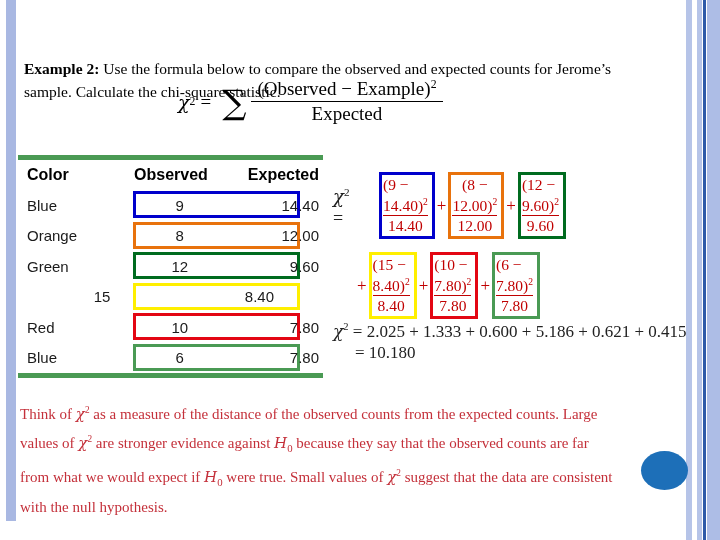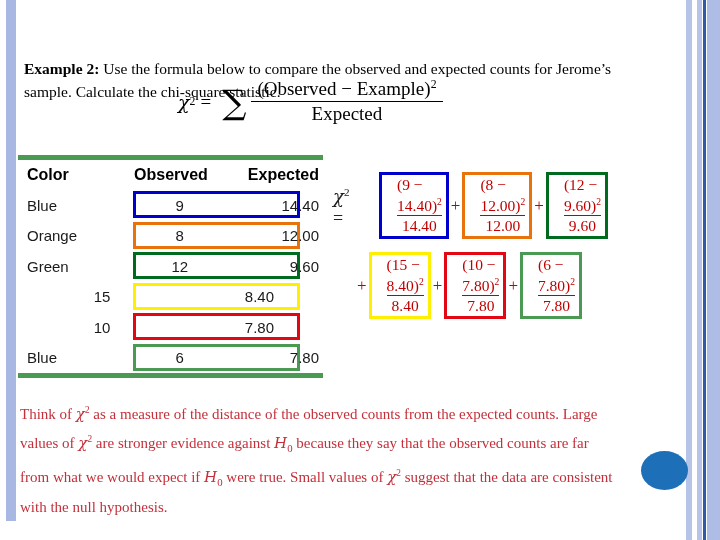--- a/index.html
+++ b/index.html
@@ -117,21 +117,21 @@
     position: absolute; left: 0; top: 18px;
     font-size: 18px; color: #222222;
   }
   .frac-row { display: flex; align-items: center; }
   #frac-row-1 { position: absolute; left: 46px; top: 4px; }
   #frac-row-2 { position: absolute; left: 22px; top: 84px; }
   .plus { font-size: 17px; color: #c00000; margin: 0 2px; }
   .boxed {
     border: 3px solid #a16207;
     background: #ffffff;
-    padding: 1px 4px 2px 15px;
+    padding: 1px 4px 2px 1px;
     display: inline-flex;
     flex-direction: column;
     align-items: center;
     color: #c00000;
     font-size: 15.5px;
     line-height: 17px;
   }
   .boxed .bar { width: 100%; height: 1px; background: #c00000; margin: 1px 0; }
 
   
@@ -220,20 +220,21 @@
           <div class="cell-obs">12</div>
           <div class="cell-exp">9.60</div>
         </div>
         <div class="trow">
           <div class="hl" style="border-color: rgb(255, 239, 0);"></div>
           <div class="cell-obs">15</div>
           <div class="cell-exp">8.40</div>
         </div>
         <div class="trow">
           <div class="hl" style="border-color: rgb(227, 6, 19);"></div>
+          <div class="cell-color">Red</div>
           <div class="cell-obs">10</div>
           <div class="cell-exp">7.80</div>
         </div>
         <div class="trow">
           <div class="hl" style="border-color: rgb(74, 154, 84);"></div>
           <div class="cell-color">Blue</div>
           <div class="cell-obs">6</div>
           <div class="cell-exp">7.80</div>
         </div>
       </div>
@@ -243,21 +244,21 @@
 
   <div id="expansion">
     <span class="chi-lead"><span class="chi">χ</span><span class="sup">2</span> <span>=</span></span>
     <div class="frac-row" id="frac-row-1">
         <span class="boxed" style="border-color: rgb(0, 0, 204);">
           <span>(9 − 14.40)<span class="sup">2</span></span>
           <span class="bar"></span>
           <span>14.40</span>
         </span>
         <span class="plus">+</span>
-        <span class="boxed" style="border-color: rgb(232, 114, 12);">
+        <span class="boxed" style="border-color: rgb(232, 114, 12); text-align: center;">
           <span>(8 − 12.00)<span class="sup">2</span></span>
           <span class="bar"></span>
           <span>12.00</span>
         </span>
         <span class="plus">+</span>
         <span class="boxed" style="border-color: rgb(0, 107, 31);">
           <span>(12 − 9.60)<span class="sup">2</span></span>
           <span class="bar"></span>
           <span>9.60</span>
         </span>
@@ -277,20 +278,25 @@
         </span>
         <span class="plus">+</span>
         <span class="boxed" style="border-color: rgb(74, 154, 84);">
           <span>(6 − 7.80)<span class="sup">2</span></span>
           <span class="bar"></span>
           <span>7.80</span>
         </span>
       </div>
   </div>
 
+  <div id="result">
+    <span><span class="chi">χ</span><span class="sup">2</span></span>
+    <span>= 2.025 + 1.333 + 0.600 + 5.186 + 0.621 + 0.415</span>
+    <span class="r2">= 10.180</span>
+  </div>
 
   <div id="note">
     <span>Think of </span><span class="chi">χ</span><span class="sup">2</span><span> as a measure of the distance of the observed counts from the expected counts. Large values of </span><span class="chi">χ</span><span class="sup">2</span><span> are stronger evidence against </span><span class="chi">H</span><span class="sub">0</span><span> because they say that the observed counts are far from what we would expect if </span><span class="chi">H</span><span class="sub">0</span><span> were true. Small values of </span><span class="chi">χ</span><span class="sup">2</span><span> suggest that the data are consistent with the null hypothesis.</span>
   </div>
 
   <div id="blue-circle"></div>
 
 </div>
 
 </body></html>

